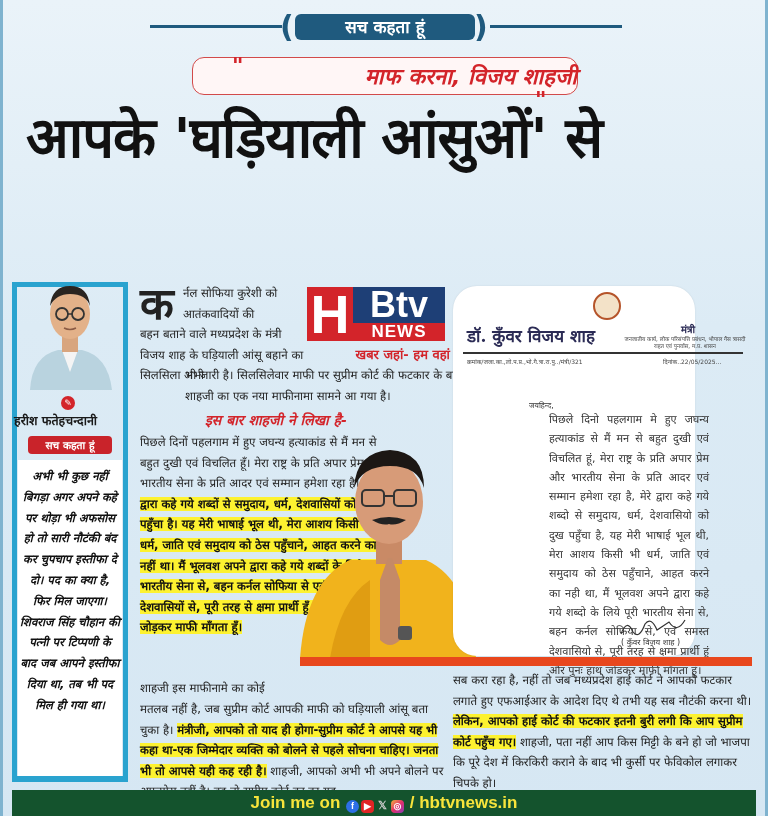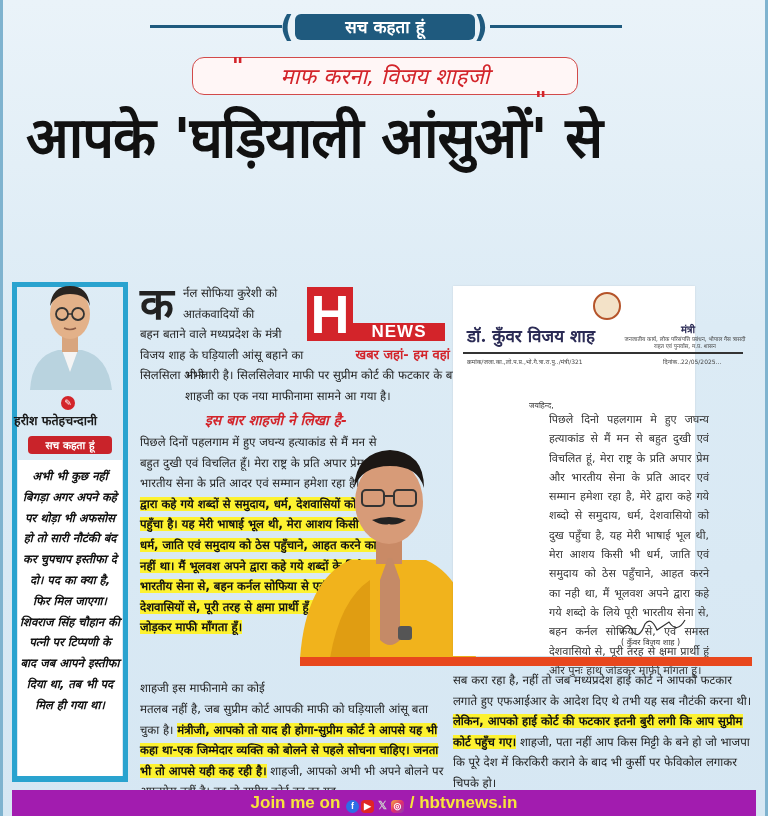--- a/index.html
+++ b/index.html
@@ -26,22 +26,22 @@
     background:#1f5a7e; color:#fff; border-radius:6px;
     font-size:17px; font-weight:bold; text-align:center; line-height:26px;
   }
 
   
   .subtitle-box {
     position:absolute; left:192px; top:57px; width:386px; height:38px;
     border:1.5px solid #d24a4a; border-radius:12px; background:#fff6f6;
   }
   .subtitle-text {
-    position:absolute; left:0; top:0; width:100%; text-align:center;
-    color:#d3242a; font-size:22px; font-weight:normal; font-style:italic; line-height:38px;
+    position:absolute; left:0; top:0; width:100%; text-align:right;
+    color:#d3242a; font-size:22px; font-weight:bold; font-style:italic; line-height:38px;
   }
   .qmark { position:absolute; color:#d3242a; font-size:22px; font-weight:bold; font-family:"DejaVu Serif", serif; }
   .qmark.open { left:232px; top:52px; }
   .qmark.close { left:535px; top:86px; }
 
   
   .headline {
     position:absolute; left:0; top:104px; width:628px; text-align:center;
     font-family:"DejaVu Sans", sans-serif; font-weight:900;
     font-size:56px; line-height:68px; color:#111; letter-spacing:-1px;
@@ -130,20 +130,21 @@
     position:absolute; left:140px; top:699px; width:305px;
   }
   .after-para-c {
     position:absolute; left:453px; top:670px; width:305px;
   }
 
   
   .letter {
     position:absolute; left:453px; top:286px; width:242px; height:370px; background:#fff;
     box-shadow: 0 0 2px rgba(0,0,0,0.1);
+    border-radius: 24px;
   }
   .letter-seal {
     position:absolute; left:140px; top:6px; width:28px; height:28px; border-radius:50%;
     border:2px solid #b5542a; background:#f3e2c8;
   }
   .letter-name {
     position:absolute; left:14px; top:38px; font-size:17px; font-weight:bold; color:#2b2b55; font-family:"DejaVu Serif", serif;
   }
   .letter-title {
     position:absolute; left:180px; top:36px; width:110px; text-align:center; font-size:10px; font-weight:bold; color:#2b2b55;
@@ -165,21 +166,21 @@
   }
   .letter-sign svg { width:90px; height:28px; }
   .letter-signoff { position:absolute; left:168px; top:350px; font-size:8px; color:#333; }
 
   
   .photo { position:absolute; left:300px; top:430px; width:176px; height:228px; }
   .orange-bar { position:absolute; left:300px; top:657px; width:452px; height:9px; background:#e8471d; }
 
   
   .footer-bar {
-    position:absolute; left:12px; top:790px; width:744px; height:26px; background:#a21caf;
+    position:absolute; left:12px; top:790px; width:744px; height:26px; background:#14532d;
     color:#f7e43b; text-align:center; font-family:"Liberation Sans", sans-serif; font-weight:bold; font-size:17px; line-height:26px;
   }
   .social { display:inline-block; width:13px; height:13px; border-radius:50%; vertical-align:-1px; margin:0 1px; font-size:9px; line-height:13px; color:#fff; text-align:center; }
   .social.fb { background:#2d6fe6; }
   .social.yt { background:#e02525; border-radius:4px; }
   .social.x  { background:transparent; color:#ccc; font-size:11px; }
   .social.ig { background:linear-gradient(135deg,#f5b33b,#e1306c,#8a3ab9); border-radius:4px; }
 </style>
 </head>
 <body>
@@ -225,20 +226,21 @@
 <div class="author-badge">सच कहता हूं</div>
 <div class="side-quote">अभी भी कुछ नहीं बिगड़ा अगर अपने कहे पर थोड़ा भी अफसोस हो तो सारी नौटंकी बंद कर चुपचाप इस्तीफा दे दो। पद का क्या है, फिर मिल जाएगा। शिवराज सिंह चौहान की पत्नी पर टिप्पणी के बाद जब आपने इस्तीफा दिया था, तब भी पद मिल ही गया था।</div>
 
 <div class="dropcap">क</div>
 <div class="intro-a body-text">र्नल सोफिया कुरेशी को आतंकवादियों की</div>
 <div class="intro-b body-text">बहन बताने वाले मध्यप्रदेश के मंत्री विजय शाह के घड़ियाली आंसू बहाने का सिलसिला अभी</div>
 <div class="intro-c body-text">भी जारी है। सिलसिलेवार माफी पर सुप्रीम कोर्ट की फटकार के बाद भी शाहजी का एक नया माफीनामा सामने आ गया है।</div>
 
 <div class="hbtv-logo">
   <div class="hbtv-h">H</div>
+  <div class="hbtv-bt">Btv</div>
   <div class="hbtv-news">NEWS</div>
 </div>
 <div class="hbtv-tagline">खबर जहां- हम वहां</div>
 
 <div class="section-heading">इस बार शाहजी ने लिखा है-</div>
 <div class="quote-para body-text">
   <span>पिछले दिनों पहलगाम में हुए जघन्य हत्याकांड से मैं मन से बहुत दुखी एवं विचलित हूँ। मेरा राष्ट्र के प्रति अपार प्रेम और भारतीय सेना के प्रति आदर एवं सम्मान हमेशा रहा है। </span><span class="hl">मेरे द्वारा कहे गये शब्दों से समुदाय, धर्म, देशवासियों को दुख पहुँचा है। यह मेरी भाषाई भूल थी, मेरा आशय किसी भी धर्म, जाति एवं समुदाय को ठेस पहुँचाने, आहत करने का नहीं था। मैं भूलवश अपने द्वारा कहे गये शब्दों के लिये पूरी भारतीय सेना से, बहन कर्नल सोफिया से एवं समस्त देशवासियों से, पूरी तरह से क्षमा प्रार्थी हूँ और पुनः हाथ जोड़कर माफी माँगता हूँ।</span>
 </div>
 
 <div class="photo">

